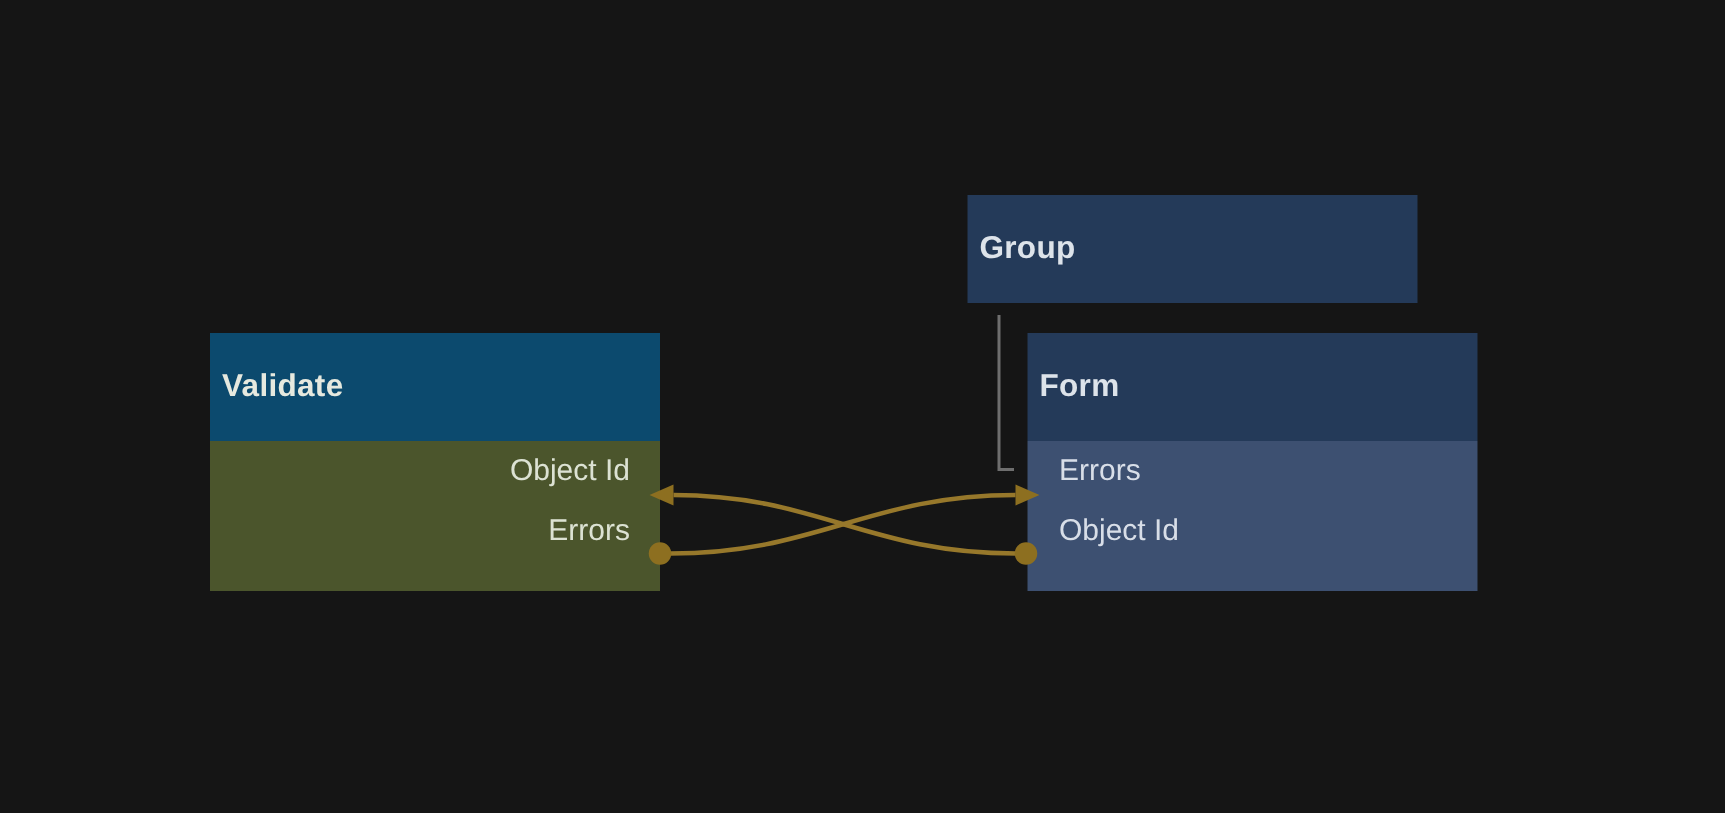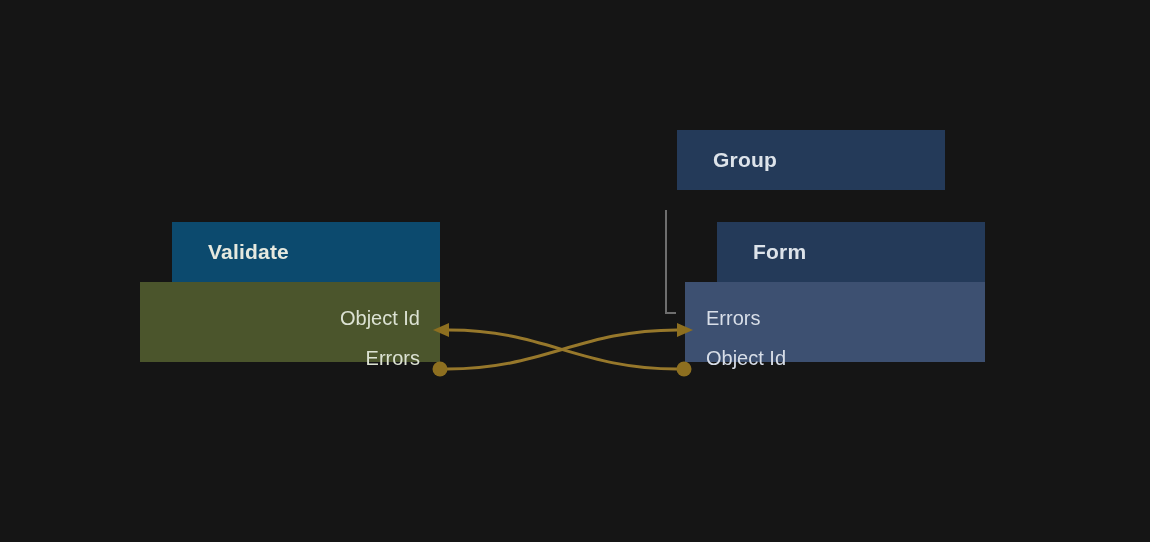--- a/index.html
+++ b/index.html
@@ -16,31 +16,30 @@
     overflow: hidden;
   }
   .node {
     position: absolute;
     box-sizing: border-box;
   }
   .node-header {
     display: flex;
     align-items: center;
     box-sizing: border-box;
-    height: 60px;
-    padding-left: 36px;
+    height: 72px;
+    padding-left: 8px;
     font-size: 21px;
     font-weight: 700;
     letter-spacing: 0.2px;
-    margin-left: 32px;
   }
   .node-body {
     box-sizing: border-box;
-    padding-top: 16px;
-    height: 80px;
+    padding-top: 0;
+    height: 100px;
   }
   .field {
     height: 40px;
     line-height: 40px;
     font-size: 20px;
     white-space: nowrap;
   }
   
   .node-validate { left: 140px; top: 222px; width: 300px; height: 183px; }
   .node-validate .node-header { background: #0c4a6e; color: #e6e9df; }

